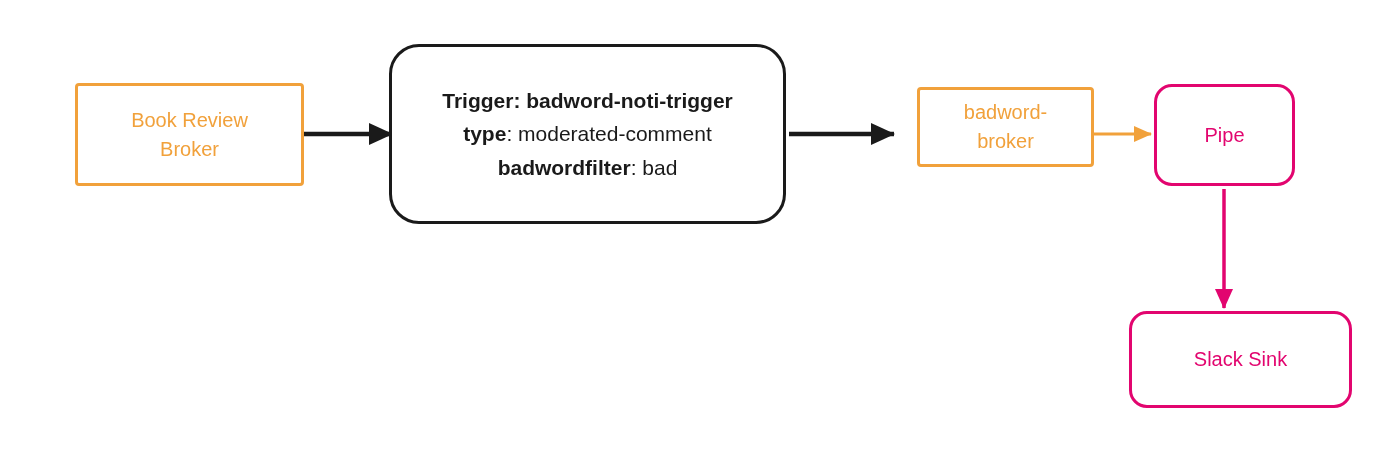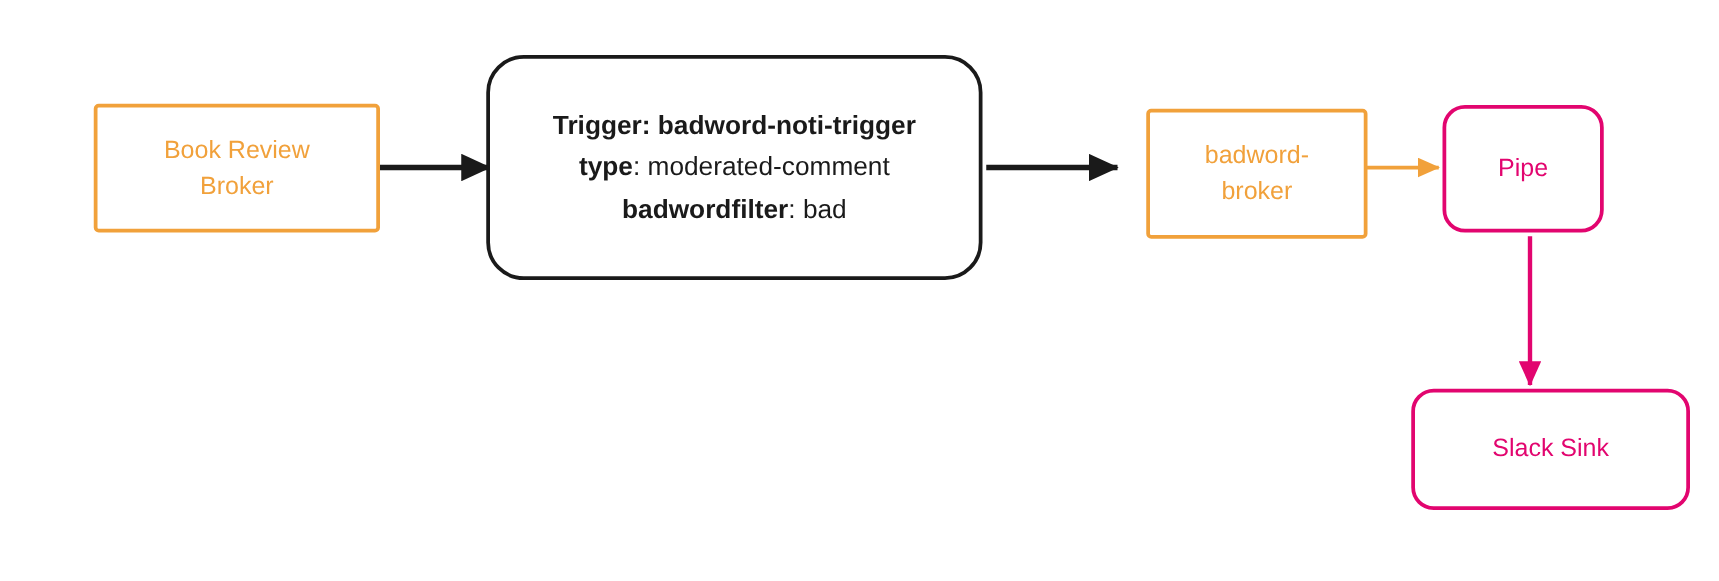--- a/index.html
+++ b/index.html
@@ -51,22 +51,22 @@
     color:var(--black);
     border-radius:30px;
     font-size:21px;
     line-height:1.6;
   }
   .b{font-weight:700;}
 
   
   #node-book{left:55px;top:83px;width:229px;height:103px;}
   #node-trigger{left:389px;top:44px;width:397px;height:180px;}
-  #node-badword{left:897px;top:87px;width:177px;height:104px;text-align:center;}
-  #node-pipe{left:1154px;top:84px;width:129px;height:102px;}
+  #node-badword{left:897px;top:87px;width:177px;height:80px;text-align:center;}
+  #node-pipe{left:1154px;top:84px;width:141px;height:102px;}
   #node-slack{left:1129px;top:311px;width:223px;height:97px;}
 </style>
 </head>
 <body>
 
 <div class="canvas">
 
   <svg class="edges" width="1375" height="465" viewBox="0 0 1375 465" xmlns="http://www.w3.org/2000/svg">
     <defs>
       <marker id="ah-black" markerUnits="userSpaceOnUse" markerWidth="24" markerHeight="22" refX="23" refY="11" orient="auto">

